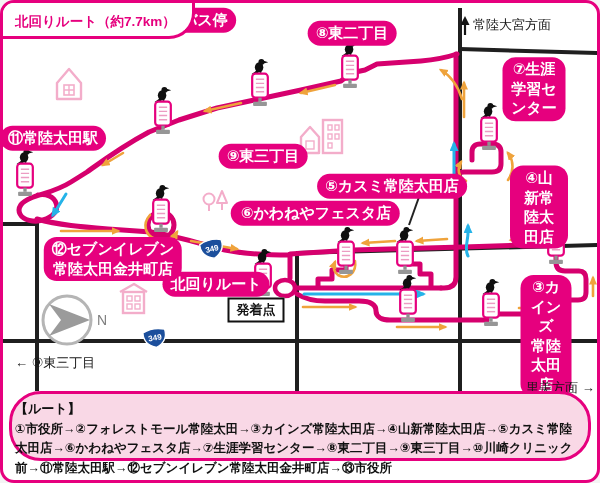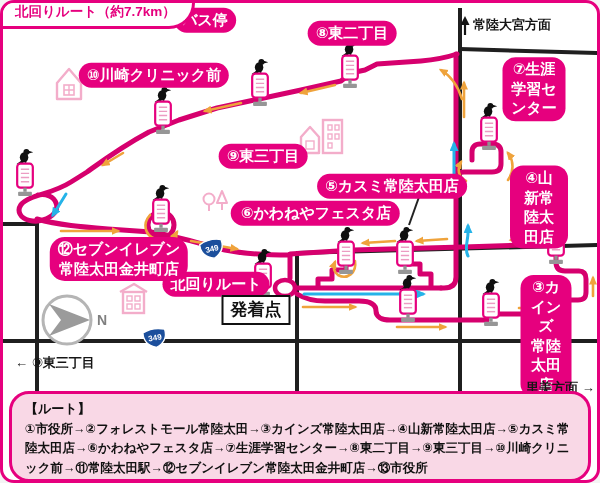--- a/index.html
+++ b/index.html
@@ -16,43 +16,43 @@
   #mapsvg{position:absolute;left:0;top:0;z-index:1;}
   .map-label{
     position:absolute;transform:translate(-50%,-50%);
     background:#e6007e;color:#fff;font-weight:bold;
     font-size:15px;line-height:1.3;padding:2px 8px 3px;
     border-radius:13px;white-space:pre-line;text-align:center;
     z-index:2;letter-spacing:0;
   }
   .plain-label{
     position:absolute;transform:translateY(-50%);
-    color:#151515;font-weight:bold;font-size:13px;
+    color:#151515;font-weight:normal;font-size:13px;
     z-index:2;white-space:nowrap;
   }
   .n-label{color:#7f7f7f;font-size:14px;}
   .start-box{
     position:absolute;transform:translate(-50%,-50%);
     background:#fff;color:#111;border:2.5px solid #111;
-    font-weight:bold;font-size:17px;padding:1px 7px 2px;
+    font-weight:bold;font-size:13px;padding:1px 7px 2px;
     z-index:2;white-space:nowrap;
   }
   .title-box{
     position:absolute;left:0;top:0;z-index:3;
     background:#fff;color:#e6007e;
     border:3px solid #e6007e;border-top:none;border-left:none;
     border-radius:0 0 26px 0;
     font-weight:bold;font-size:13.5px;
-    padding:0 16px 5px 12px;white-space:nowrap;
+    padding:10px 16px 5px 12px;white-space:nowrap;
   }
   .route-panel{
-    position:absolute;left:6px;top:388px;width:582px;height:91px;
+    position:absolute;left:6px;top:388px;width:582px;height:70px;
     box-sizing:border-box;background:#f9d8e6;
-    border:3px solid #e6007e;border-radius:20px;
-    padding:6px 13px 0 13px;z-index:2;color:#111;
+    border:3px solid #e6007e;border-radius:32px;
+    padding:6px 13px 0 3px;z-index:2;color:#111;
   }
   .route-panel .heading{font-weight:bold;font-size:13px;margin-bottom:2px;}
   .route-panel .body{
     font-weight:bold;font-size:12.5px;line-height:1.55;
     word-break:break-all;
   }
 </style>
 </head>
 <body>
 
@@ -217,22 +217,22 @@
 
   <div class="map-label" style="left:213px;top:281px;">北回りルート</div>
   <div class="map-label" style="left:543px;top:333px;">③カインズ
 常陸太田店</div>
   <div class="map-label" style="left:536px;top:204px;">④山新常陸太田店</div>
   <div class="map-label" style="left:389px;top:183px;">⑤カスミ常陸太田店</div>
   <div class="map-label" style="left:312px;top:210px;padding-left:10px;">⑥かわねやフェスタ店</div>
   <div class="map-label" style="left:531px;top:86px;">⑦生涯学習センター</div>
   <div class="map-label" style="left:349px;top:30px;">⑧東二丁目</div>
   <div class="map-label" style="left:260px;top:116px;margin-top:37px;">⑨東三丁目</div>
-  <div class="map-label" style="left:151px;top:72px;">⑩川崎クリニック前</div>
-  <div class="map-label" style="left:116px;top:256px;border-radius:15px;">⑫セブンイレブン
+  <div class="map-label" style="left:50px;top:135px;">⑪常陸太田駅</div>
+  <div class="map-label" style="left:110px;top:256px;">⑫セブンイレブン
 常陸太田金井町店</div>
 
   <div class="start-box" style="left:253px;top:307px;">発着点</div>
 
   <div class="plain-label" style="left:470px;top:22px;">常陸大宮方面</div>
   <div class="plain-label" style="left:12px;top:360px;">
     <span>←</span>
     <span>⑨東三丁目</span>
   </div>
   <div class="plain-label" style="left:523px;top:361px;margin-top:24px;">

